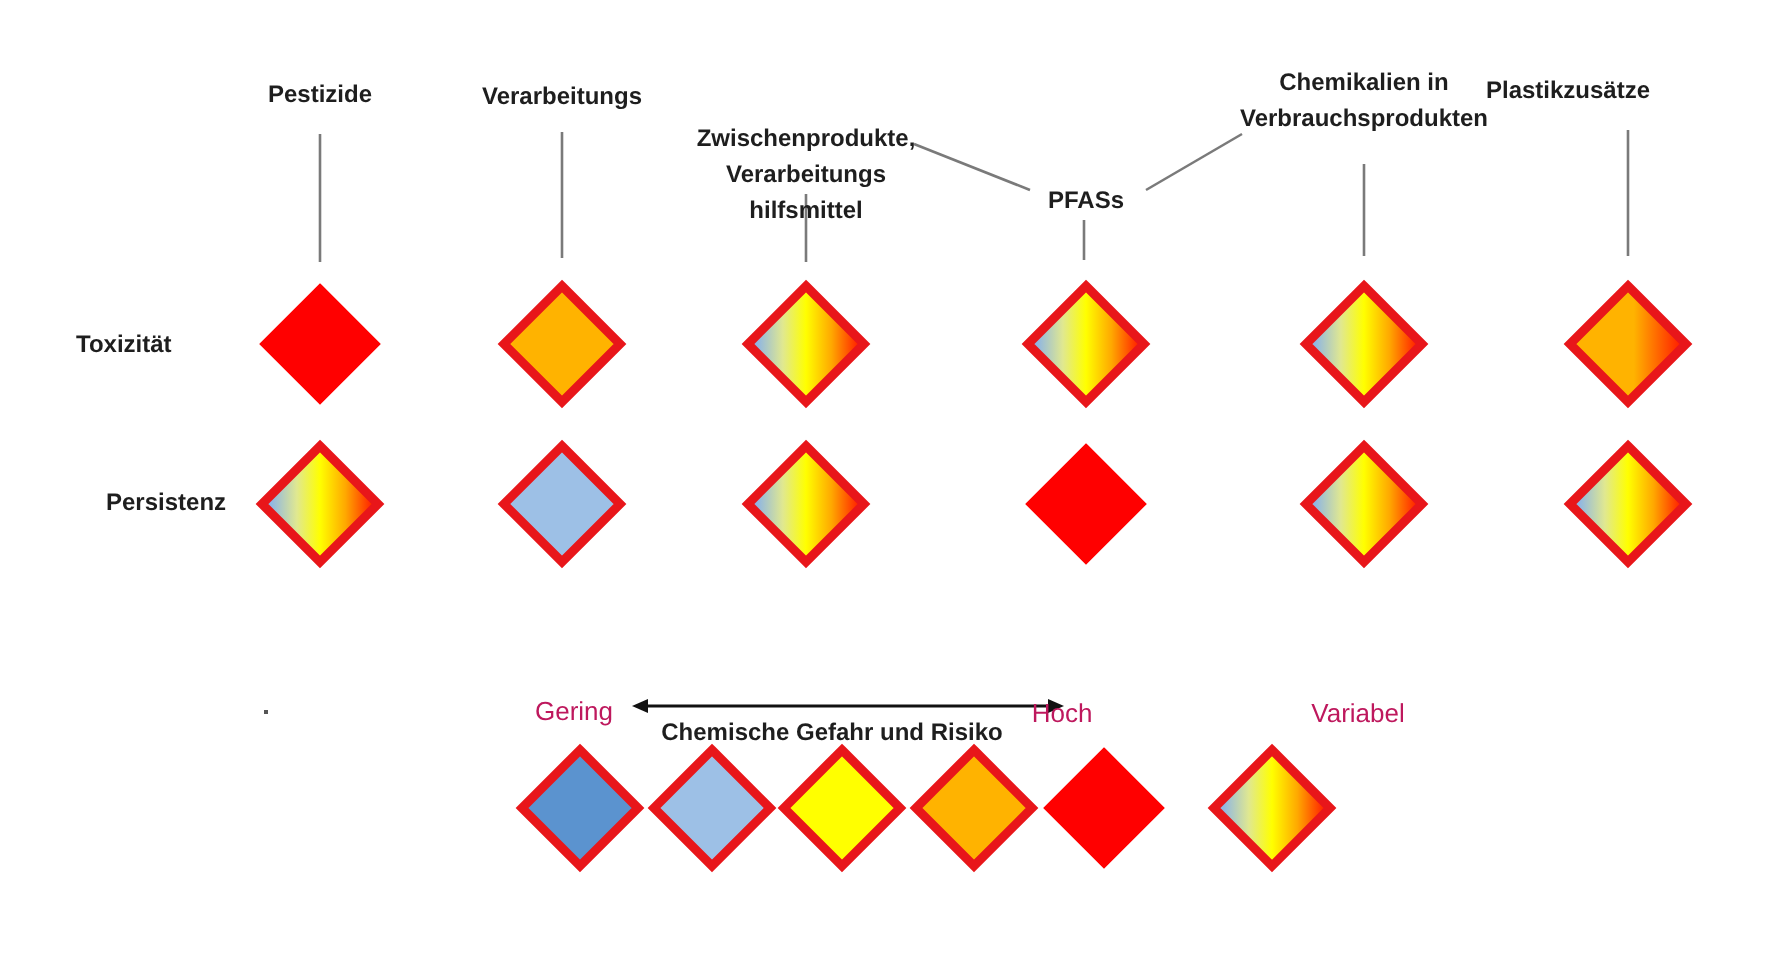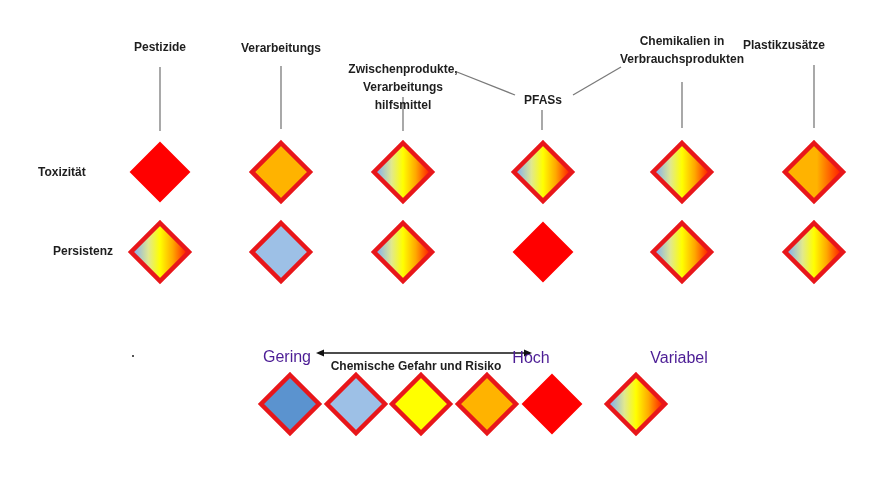--- a/index.html
+++ b/index.html
@@ -2,21 +2,21 @@
 <html><head>
 <meta charset="utf-8">
 <style>
   html, body { margin:0; padding:0; background:#ffffff; }
   body { width:895px; height:478px; position:relative; overflow:hidden;
          font-family:"Liberation Sans", "DejaVu Sans", sans-serif; color:#222; }
   .lbl { position:absolute; font-weight:bold; font-size:12px; line-height:15px;
          text-align:center; transform:translateX(-50%); white-space:nowrap; color:#1e1e1e; }
   .lbl.multi { white-space:pre-line; }
   .rowlbl { position:absolute; font-weight:bold; font-size:12px; color:#1e1e1e; }
-  .leg { position:absolute; font-size:16px; color:#4c1d95; transform:translateX(-50%); white-space:nowrap; }
+  .leg { position:absolute; font-size:13px; color:#be185d; transform:translateX(-50%); white-space:nowrap; }
   .legtitle { position:absolute; font-weight:bold; font-size:12px; color:#1e1e1e; transform:translateX(-50%); white-space:nowrap;margin-top:28px; }
   svg#canvas { position:absolute; left:0; top:0; }
   .dot { position:absolute; left:132px; top:355px; width:2px; height:2px; background:#555; }
 </style>
 </head>
 <body>
 
 <svg id="canvas" width="895" height="478">
   <defs>
     <linearGradient id="g-variable" x1="0" y1="0" x2="1" y2="0">

